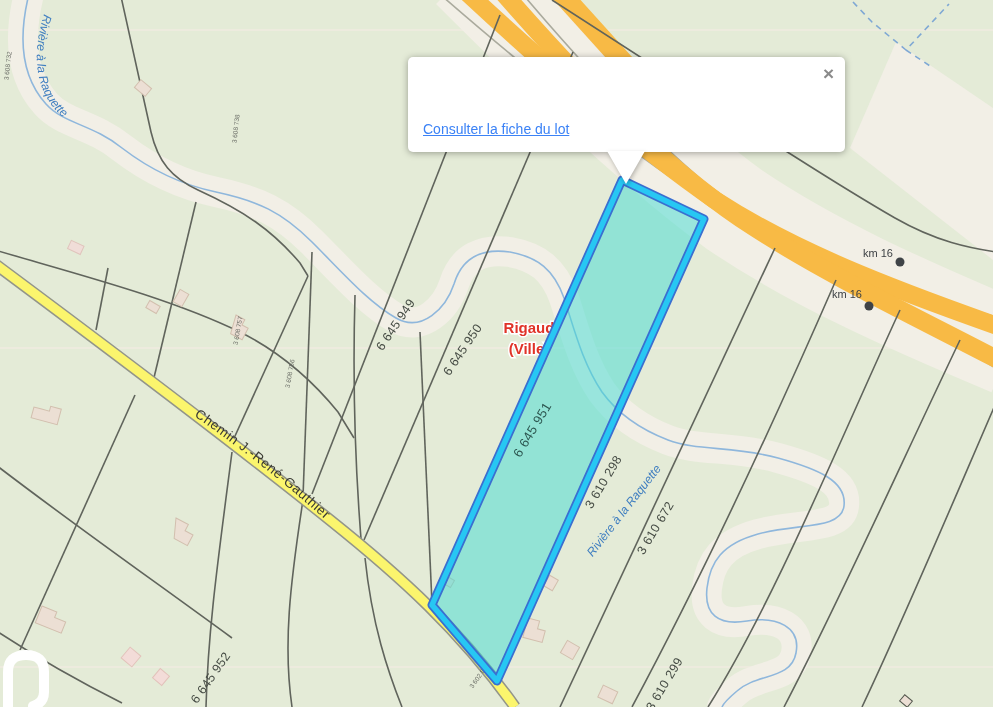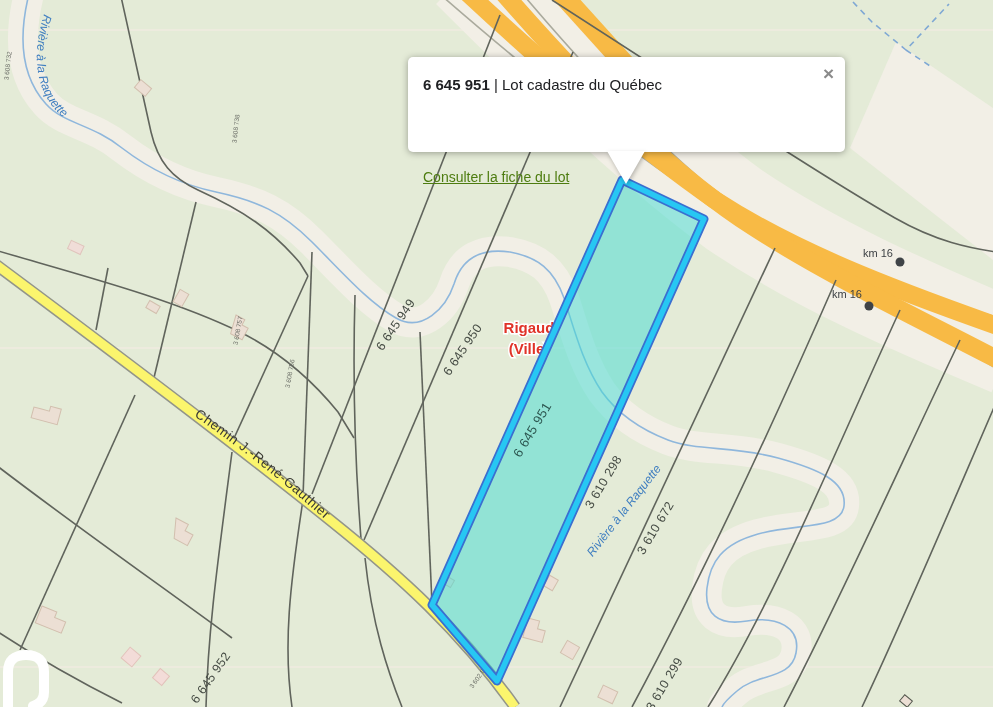--- a/index.html
+++ b/index.html
@@ -18,23 +18,22 @@
     box-shadow:0 1px 7px rgba(0,0,0,.35);
     z-index:10;
   }
   .popup-title{
     position:absolute;left:15px;top:19px;
     font-size:15px;color:#202124;white-space:nowrap;
   }
   .popup-title .lot-id{font-weight:bold;}
   .popup-link{
     position:absolute;left:15px;top:64px;
-    font-size:14px;color:#4d7c0f;text-decoration:underline;cursor:pointer;
+    font-size:14px;color:#3b82f6;text-decoration:underline;cursor:pointer;
     white-space:nowrap;
-    margin-top:48px;
   }
   .popup-close{
     position:absolute;right:11px;top:7px;
     font-size:19px;line-height:19px;color:#8a8a8a;cursor:pointer;
     font-weight:bold;
   }
   .popup-tail{
     position:absolute;left:199px;top:94px;width:0;height:0;
     border-left:19px solid transparent;
     border-right:19px solid transparent;
@@ -195,23 +194,18 @@
 
   <g>
     <path d="M 622,180 L 704,219 L 497,681 L 432,605 Z" fill="#40dcd4" fill-opacity="0.5" stroke="#3a6fd0" stroke-width="9" stroke-linejoin="round"></path>
     <path d="M 622,180 L 704,219 L 497,681 L 432,605 Z" fill="none" stroke="#27c7f3" stroke-width="5.5" stroke-linejoin="round"></path>
   </g>
 
   <text class="lot-lbl-sel" text-anchor="middle" transform="translate(536,432) rotate(-59)">6 645 951</text>
 </svg>
 
 <div class="popup">
-  <div class="popup-title">
-    <span class="lot-id">6 645 951</span>
-    <span>|</span>
-    <span>Lot cadastre du Québec</span>
-  </div>
   <a class="popup-link">Consulter la fiche du lot</a>
   <div class="popup-close">×</div>
   <div class="popup-tail"></div>
 </div>
 
 </div>
 
 </body></html>

